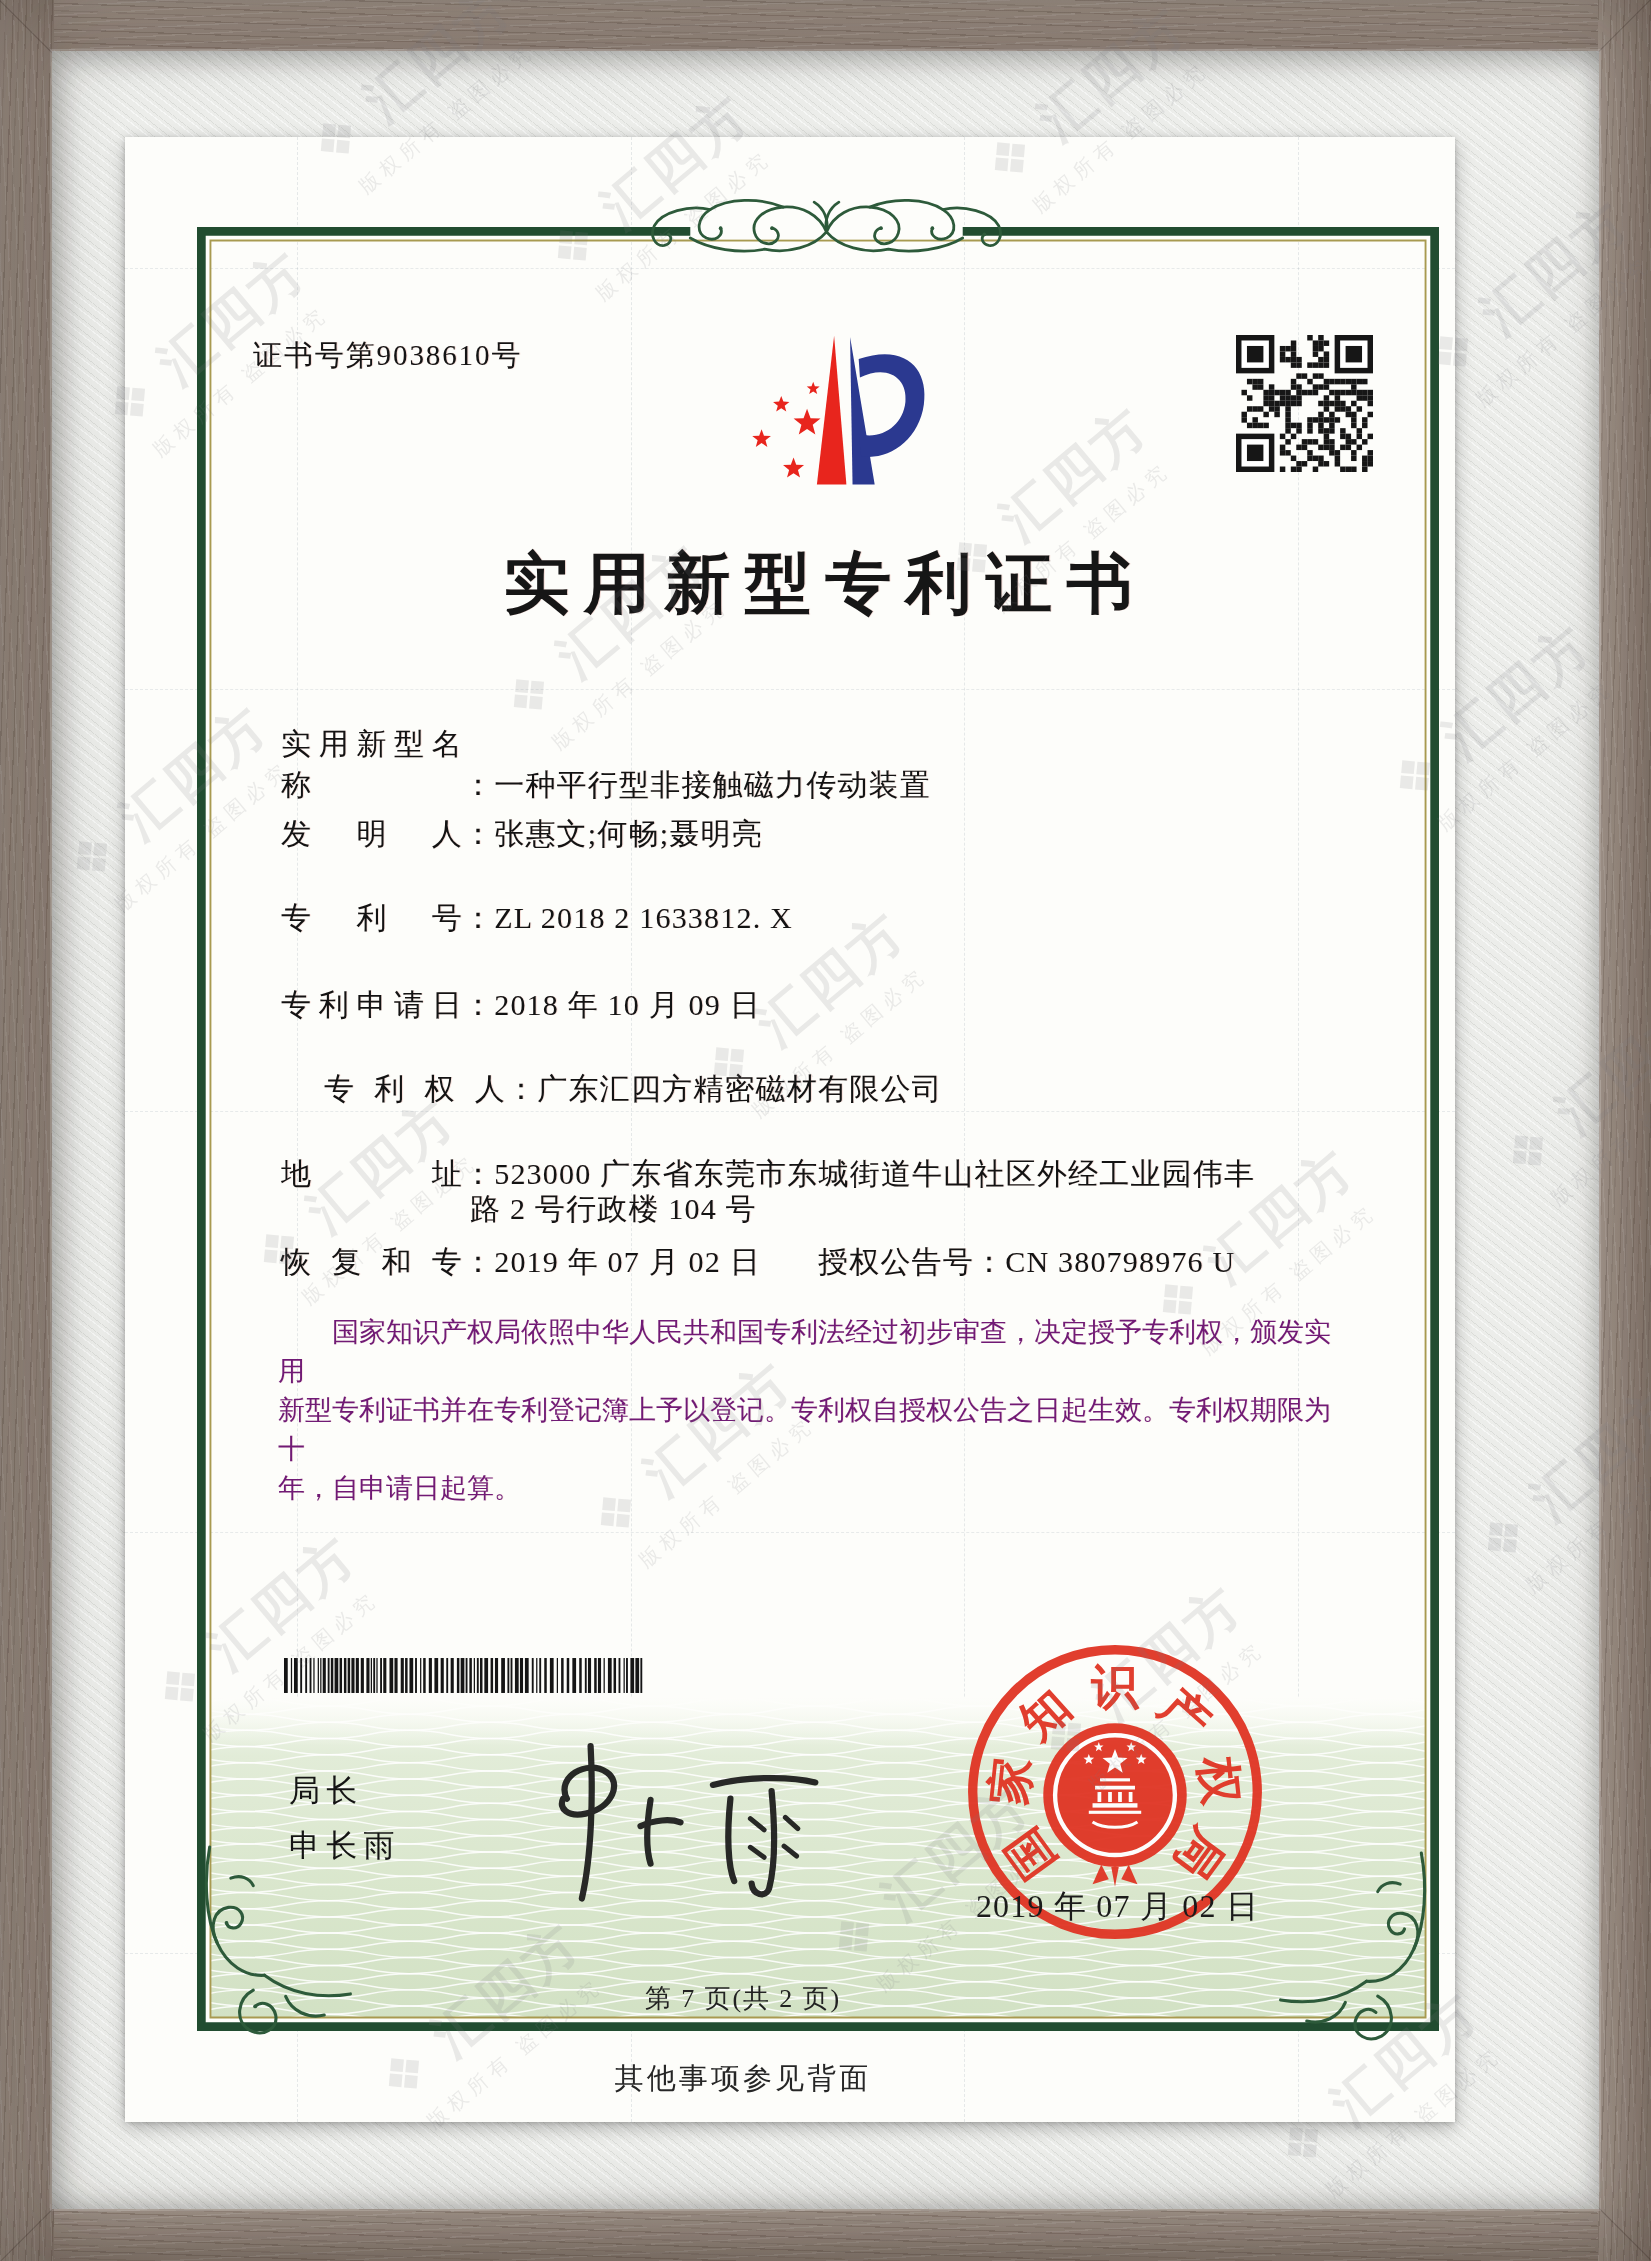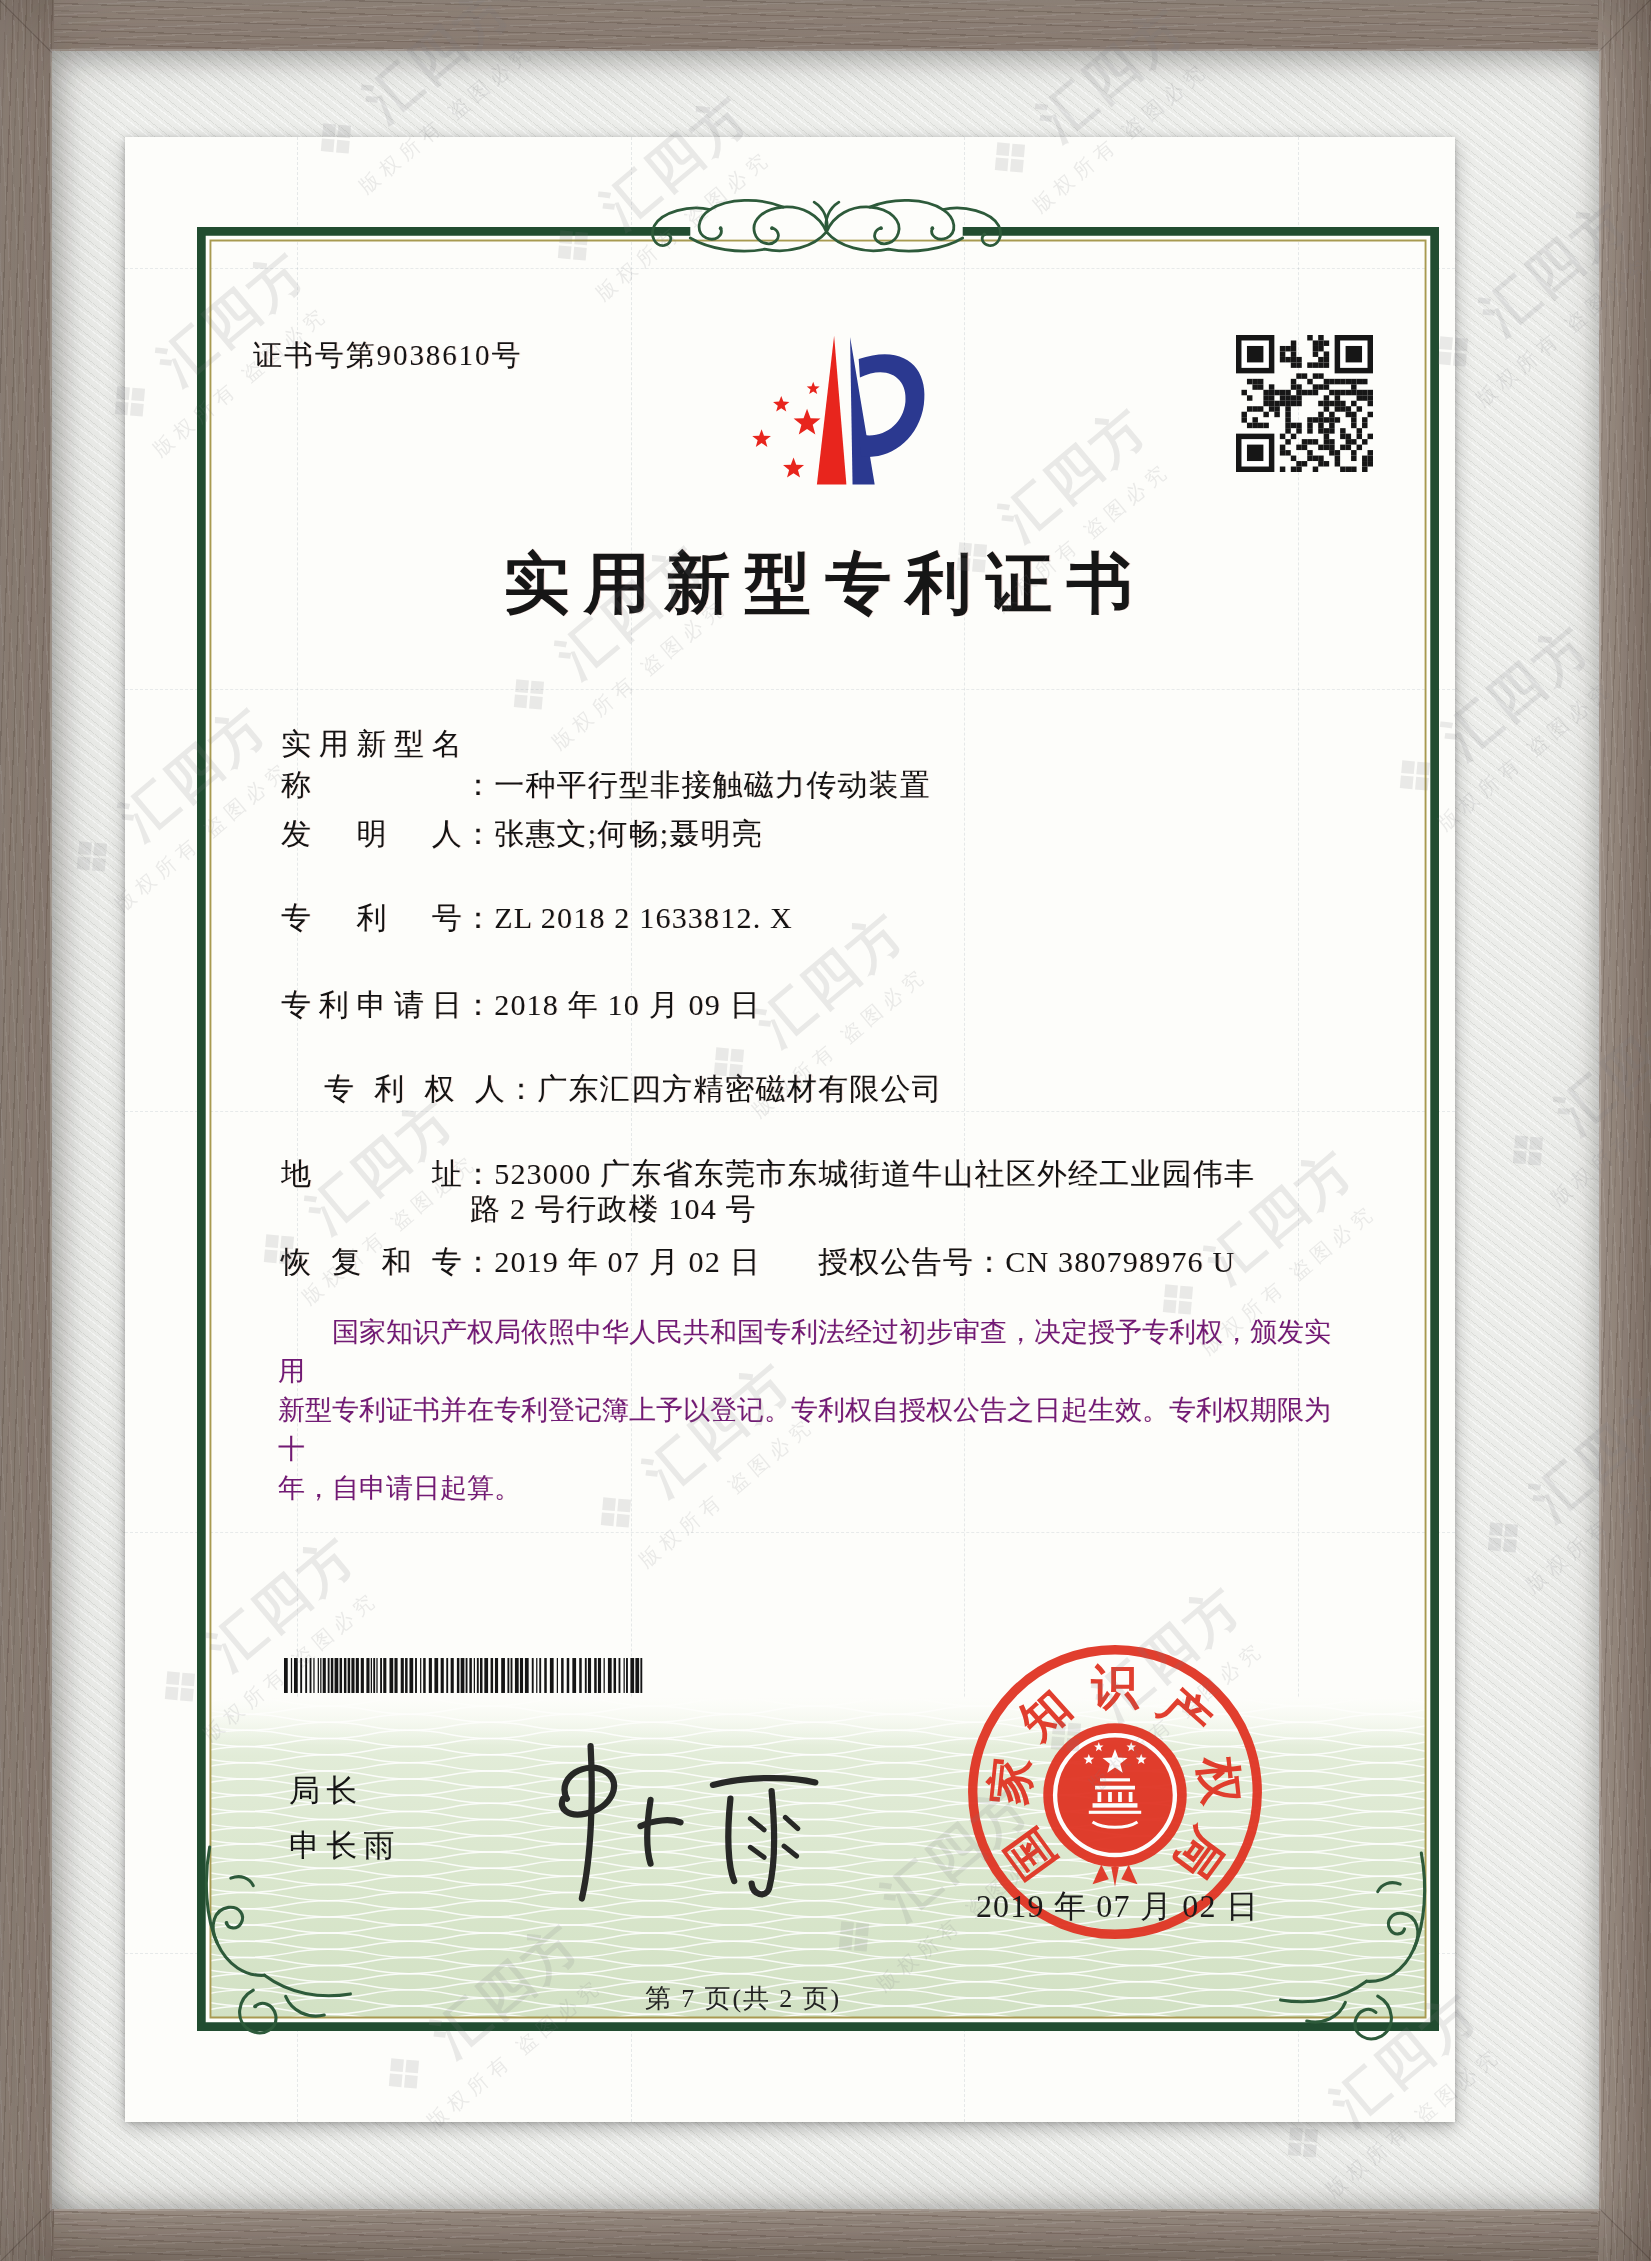--- a/index.html
+++ b/index.html
@@ -556,20 +556,21 @@
         <rect x="214" y="268" width="72" height="7" fill="#fff"></rect>
         <rect x="208" y="280" width="84" height="5" fill="#fff"></rect>
         <path d="M214,298 A44,20 0 0 0 286,298" stroke="#fff" stroke-width="5" fill="none"></path>
         <path d="M228,366 L214,398 L240,390 Z" fill="#e03322"></path>
         <path d="M272,366 L286,398 L260,390 Z" fill="#e03322"></path>
         <path d="M244,370 L250,402 L256,370 Z" fill="#e03322"></path>
       </svg>
     <div class="txt" id="seal-date">2019 年 07 月 02 日</div>
 
     <div class="txt" id="page-no">第 7 页(共 2 页)</div>
+    <div class="txt" id="back-note">其他事项参见背面</div>
   </div>
 
   <div class="vignette"></div>
   <div class="wm-layer" id="wm-layer">
       <div class="wm" style="left: 94px; top: 300px;">
         <span class="b">❖ 汇四方</span>
         <span class="n">版权所有 盗图必究</span>
       </div>
       <div class="wm" style="left: 537px; top: 144px;">
         <span class="b">❖ 汇四方</span>

